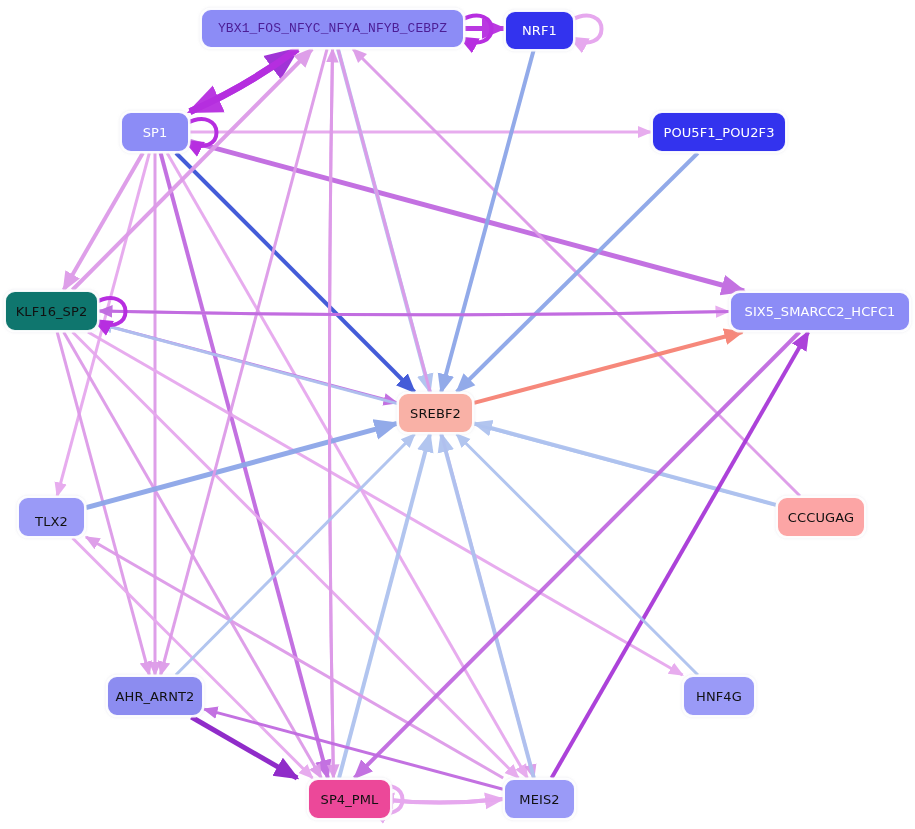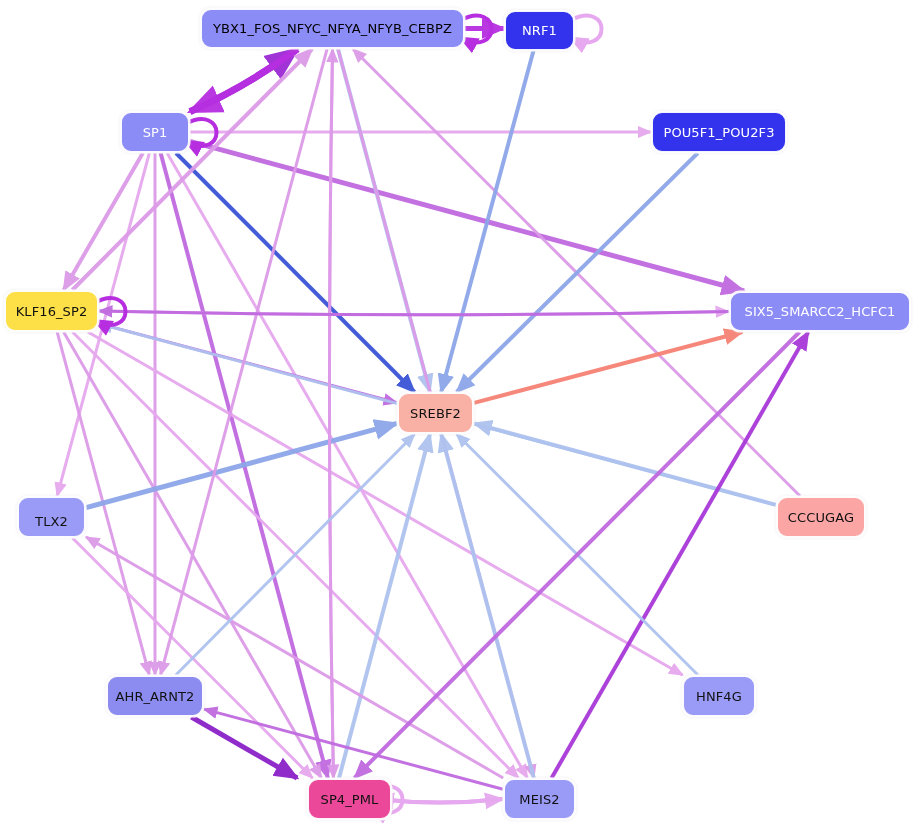--- a/index.html
+++ b/index.html
@@ -98,32 +98,32 @@
       <path d="M 799.5420512820513 332 L 354.4569230769231 778" fill="none" stroke="#c06ae0" stroke-width="4" stroke-linecap="butt" opacity="0.95" marker-end="url(#mc06ae0)"></path>
       <path d="M 729 311.44079375406636 Q 413.9954456743537 318.2358475750406 99 311.0309043591412" fill="none" stroke="#c06ae0" stroke-width="3" stroke-linecap="butt" opacity="0.95" marker-end="url(#mc06ae0)"></path>
       <path d="M 460 20.5 C 502 -1.5, 502 59.5, 460 37.5" fill="none" stroke="#b72ee0" stroke-width="4" marker-end="url(#mb72ee0)"></path>
       <path d="M 570 20.5 C 612 -1.5, 612 59.5, 570 37.5" fill="none" stroke="#e6a8ee" stroke-width="4" marker-end="url(#me6a8ee)"></path>
       <path d="M 185 124 C 227 102, 227 163, 185 141" fill="none" stroke="#b72ee0" stroke-width="4" marker-end="url(#mb72ee0)"></path>
       <path d="M 94 303 C 136 281, 136 342, 94 320" fill="none" stroke="#b72ee0" stroke-width="4" marker-end="url(#mb72ee0)"></path>
       <path d="M 371 791 C 413 769, 413 830, 371 808" fill="none" stroke="#e6a8ee" stroke-width="4" marker-end="url(#me6a8ee)"></path>
     </svg>
   <div id="node-layer">
       <div class="node" style="left: 201px; top: 9px; width: 263px; height: 39px; background: rgb(140, 140, 246);">
-        <span class="node-label" style="color: #000000;">YBX1_FOS_NFYC_NFYA_NFYB_CEBPZ</span>
+        <span class="node-label" style="color: #4c1d95; font-family: Liberation Mono, monospace;">YBX1_FOS_NFYC_NFYA_NFYB_CEBPZ</span>
       </div>
       <div class="node" style="left: 505px; top: 11px; width: 69px; height: 39px; background: rgb(51, 51, 238);">
         <span class="node-label" style="color: rgb(255, 255, 255);">NRF1</span>
       </div>
       <div class="node" style="left: 121px; top: 112px; width: 68px; height: 40px; background: rgb(140, 140, 246);">
         <span class="node-label" style="color: rgb(255, 255, 255);">SP1</span>
       </div>
       <div class="node" style="left: 652px; top: 112px; width: 134px; height: 40px; background: rgb(51, 51, 238);">
         <span class="node-label" style="color: rgb(255, 255, 255);">POU5F1_POU2F3</span>
       </div>
-      <div class="node" style="left: 5px; top: 291px; width: 93px; height: 40px; background: #fde047;">
+      <div class="node" style="left: 5px; top: 291px; width: 93px; height: 40px; background: #0f766e;">
         <span class="node-label" style="color: rgb(17, 17, 17);">KLF16_SP2</span>
       </div>
       <div class="node" style="left: 730px; top: 292px; width: 180px; height: 39px; background: rgb(140, 140, 246); justify-content: center;">
         <span class="node-label" style="color: rgb(255, 255, 255);">SIX5_SMARCC2_HCFC1</span>
       </div>
       <div class="node" style="left: 398px; top: 393px; width: 75px; height: 40px; background: rgb(249, 177, 166);">
         <span class="node-label" style="color: rgb(17, 17, 17);">SREBF2</span>
       </div>
       <div class="node" style="left: 18px; top: 497px; width: 67px; height: 40px; background: rgb(154, 154, 247);">
         <span class="node-label" style="color: rgb(17, 17, 17); margin-top: 8px;">TLX2</span>

